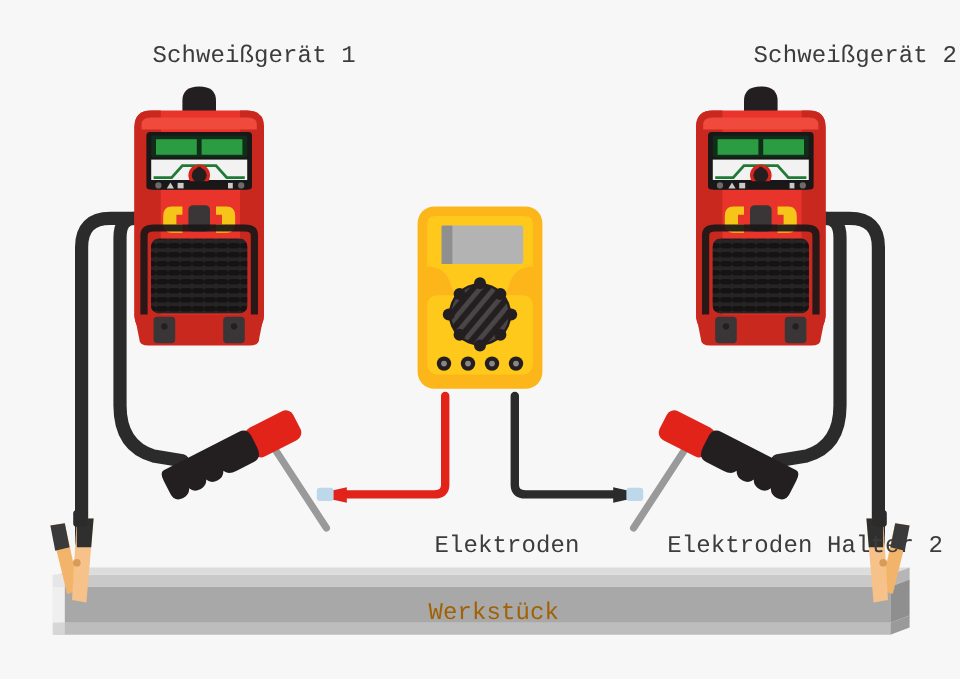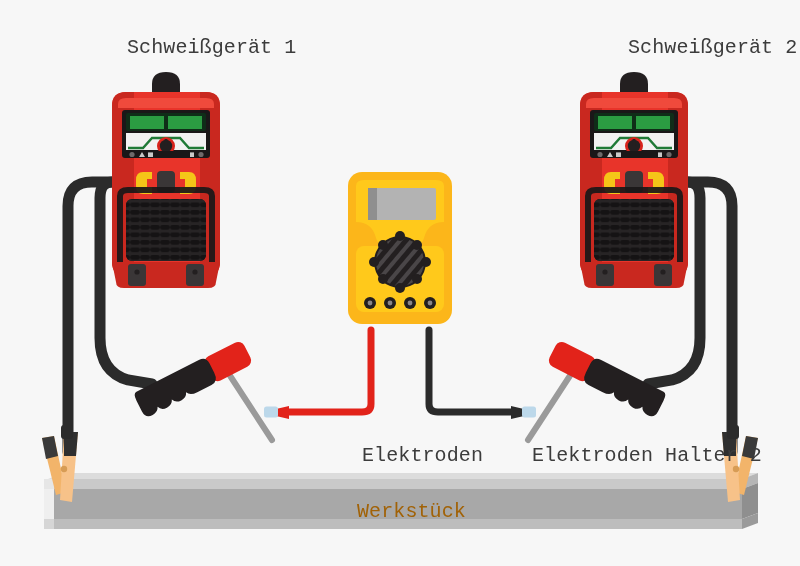--- a/index.html
+++ b/index.html
@@ -18,21 +18,21 @@
     color:#3c3c3c;
     letter-spacing:.1px;
     white-space:nowrap;
     font-family:Liberation Mono, monospace;
     text-align:right;
   }
   #lbl-w1{left:127px;top:36px;}
   #lbl-w2{left:596px;top:36px;margin-left:32px;}
   #lbl-h1{left:113px;top:444px;}
   #lbl-volt{left:362px;top:444px;}
-  #lbl-h2{left:532px;top:444px;}
+  #lbl-h2{left:556px;top:444px;}
   #lbl-wp{left:357px;top:500px;color:#a16207;}
 </style>
 </head>
 <body>
 
 <div id="stage">
 
   <svg class="diagram" viewBox="0 0 800 566" xmlns="http://www.w3.org/2000/svg">
 
     <defs>

